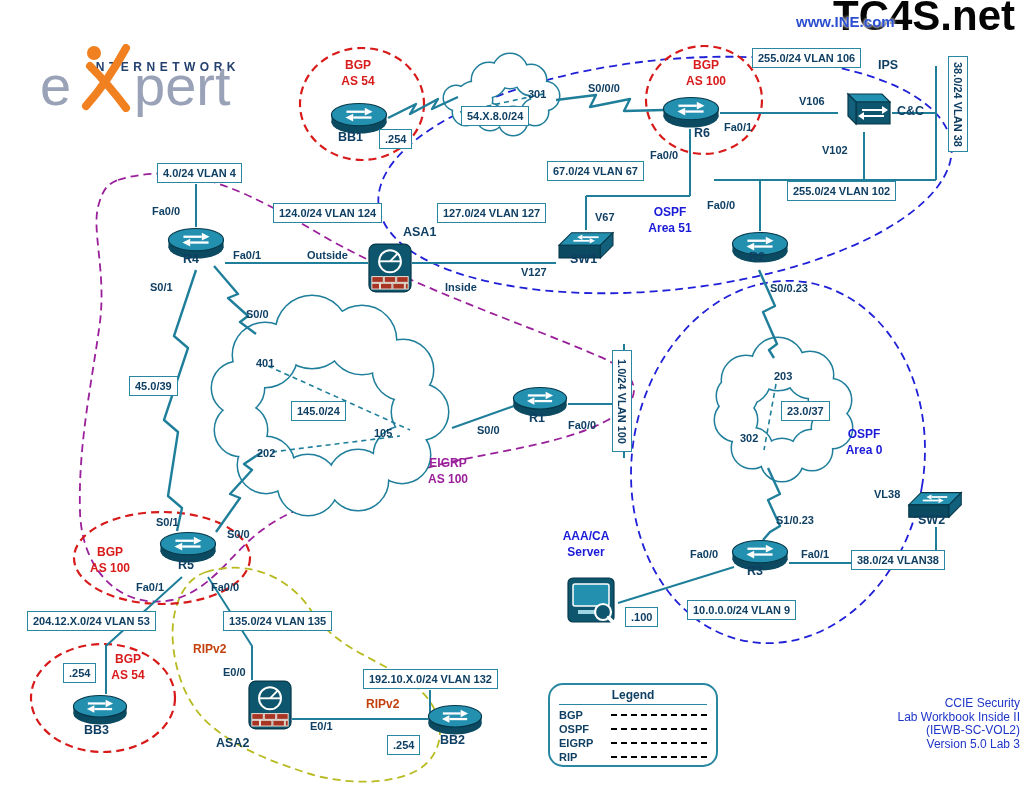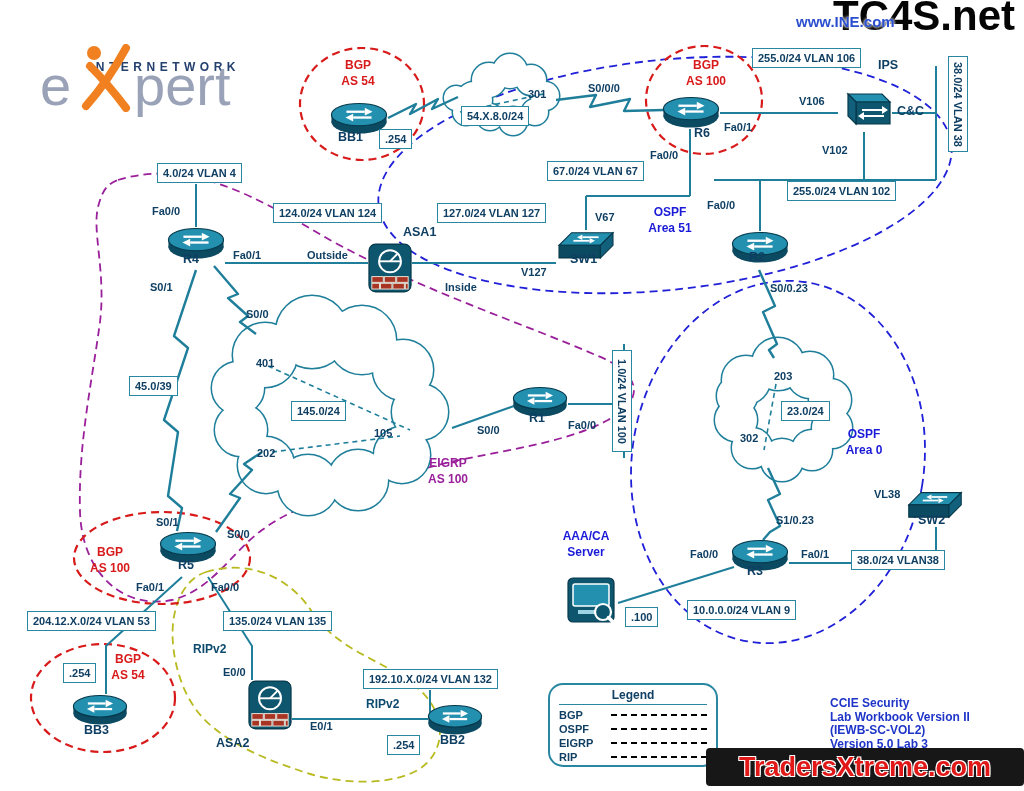--- a/index.html
+++ b/index.html
@@ -14,42 +14,42 @@
   .bnd-red{stroke:#d81a1a;stroke-width:2.2}
   .bnd-blue{stroke:#2020d8;stroke-width:1.8}
   .bnd-purple{stroke:#9a1f9a;stroke-width:1.8}
   .bnd-olive{stroke:#b8ba1f;stroke-width:1.8}
   .lbl{position:absolute;z-index:2;font-size:11px;font-weight:bold;color:#0f3f63;white-space:nowrap}
   .dev{font-size:12.5px}
   .nbox{position:absolute;z-index:2;background:#fff;border:1.6px solid #2a87a2;color:#0f3f63;
         font-size:11px;font-weight:bold;padding:2px 5px;white-space:nowrap;text-align:center;line-height:1.3}
   .vbox{writing-mode:vertical-rl;padding:5px 2px}
   .area{position:absolute;z-index:2;font-weight:bold;font-size:12px;text-align:center;line-height:1.3;white-space:nowrap}
-  .red{color:#d81a1a}.blue{color:#1a1ad8}.purple{color:#9a1f9a}.olive{color:#0c4a6e}
+  .red{color:#d81a1a}.blue{color:#1a1ad8}.purple{color:#9a1f9a}.olive{color:#c2410c}
   .legend{position:absolute;z-index:2;left:548px;top:683px;width:170px;height:84px;border:2px solid #2a87a2;
           border-radius:15px;background:#fff;padding:3px 9px}
   .legend .ltitle{text-align:center;color:#0f3f63;font-weight:bold;font-size:12px;border-bottom:1px solid #2a87a2;
           padding-bottom:2px;margin-bottom:3px}
   .lrow{display:flex;align-items:center;height:14px}
   .lrow .ltxt{width:52px;font-size:11px;font-weight:bold;color:#0f3f63}
   .lrow .lline{flex:1;border-top:2.2px dashed}
   .lc-bgp{border-color:#d81a1a}.lc-ospf{border-color:#2020d8}.lc-eigrp{border-color:#9a1f9a}.lc-rip{border-color:#b8ba1f}
   .wm-dlsub{position:absolute;z-index:3;left:368px;top:367px;width:257px;height:43px;background:#2e0707;
           display:flex;align-items:center;justify-content:center;font-size:32px;font-weight:bold;letter-spacing:1px;
           color:#ee1111;text-shadow:-1.5px -1.5px 0 #ffc4c4,1.5px -1.5px 0 #ffc4c4,-1.5px 1.5px 0 #ffc4c4,1.5px 1.5px 0 #ffc4c4}
   .wm-traders{position:absolute;z-index:3;left:706px;top:748px;width:318px;height:38px;background:#171717;border-radius:4px;
           display:flex;align-items:center;justify-content:center;font-size:27px;font-weight:bold;
           color:#e01818;text-shadow:-1px -1px 0 #fff,1px -1px 0 #fff,-1px 1px 0 #fff,1px 1px 0 #fff}
   .wm-tc4s{position:absolute;z-index:2;left:833px;top:-8px;font-size:42px;font-weight:bold;color:#050505;letter-spacing:0}
   .wm-ine{position:absolute;z-index:3;left:796px;top:13px;font-size:15px;font-weight:bold;color:#2b4fd0;
           text-shadow:0 0 3px #fff,0 0 3px #fff}
   .logo-top{position:absolute;z-index:2;left:88px;top:60px;font-size:12px;font-weight:bold;letter-spacing:4.5px;color:#24406e}
   .logo-big{position:absolute;z-index:2;font-size:56px;font-weight:normal;color:#9aa2b8;line-height:1}
-  .workbook{position:absolute;z-index:2;left:830px;top:697px;width:190px;text-align:left;
-          font-size:12px;line-height:13.5px;font-weight:bold;color:#1f35c8}
+  .workbook{position:absolute;z-index:2;left:830px;top:697px;width:190px;text-align:right;
+          font-size:12px;line-height:13.5px;font-weight:normal;color:#1f35c8}
 </style>
 </head>
 <body>
 
 <div class="stage">
 
   <svg class="wires" width="1024" height="791" viewBox="0 0 1024 791">
     <defs>
       <symbol id="ic-router" viewBox="0 0 60 34">
         <ellipse cx="30" cy="21" rx="28.5" ry="11.5" fill="#0b4a60"></ellipse>
@@ -335,21 +335,21 @@
   <div class="nbox" style="left:461px;top:106px">54.X.8.0/24</div>
   <div class="nbox vbox" style="left:948px;top:56px;height:96px">38.0/24 VLAN 38</div>
   <div class="nbox" style="left:157px;top:163px">4.0/24 VLAN 4</div>
   <div class="nbox" style="left:273px;top:203px">124.0/24 VLAN 124</div>
   <div class="nbox" style="left:437px;top:203px">127.0/24 VLAN 127</div>
   <div class="nbox" style="left:547px;top:161px">67.0/24 VLAN 67</div>
   <div class="nbox" style="left:787px;top:181px">255.0/24 VLAN 102</div>
   <div class="nbox" style="left:129px;top:376px">45.0/39</div>
   <div class="nbox" style="left:291px;top:401px">145.0/24</div>
   <div class="nbox vbox" style="left:612px;top:350px;height:102px">1.0/24 VLAN 100</div>
-  <div class="nbox" style="left:781px;top:401px">23.0/24</div>
+  <div class="nbox" style="left:781px;top:401px">23.0/37</div>
   <div class="nbox" style="left:27px;top:611px">204.12.X.0/24 VLAN 53</div>
   <div class="nbox" style="left:223px;top:611px">135.0/24 VLAN 135</div>
   <div class="nbox" style="left:363px;top:669px">192.10.X.0/24 VLAN 132</div>
   <div class="nbox" style="left:687px;top:600px">10.0.0.0/24 VLAN 9</div>
   <div class="nbox" style="left:851px;top:550px">38.0/24 VLAN38</div>
   <div class="nbox" style="left:379px;top:129px">.254</div>
   <div class="nbox" style="left:63px;top:663px">.254</div>
   <div class="nbox" style="left:387px;top:735px">.254</div>
   <div class="nbox" style="left:625px;top:607px">.100</div>
 
@@ -368,20 +368,19 @@
       <span class="lline lc-eigrp"></span>
     </div>
     <div class="lrow">
       <span class="ltxt">RIP</span>
       <span class="lline lc-rip"></span>
     </div>
   </div>
 
   <div class="workbook">
     <div>CCIE Security</div>
-    <div>Lab Workbook Version II</div>
+    <div>Lab Workbook Inside II</div>
     <div>(IEWB-SC-VOL2)</div>
     <div>Version 5.0 Lab 3</div>
   </div>
 
-  <div class="wm-traders">TradersXtreme.com</div>
 
 </div>
 
 </body></html>

